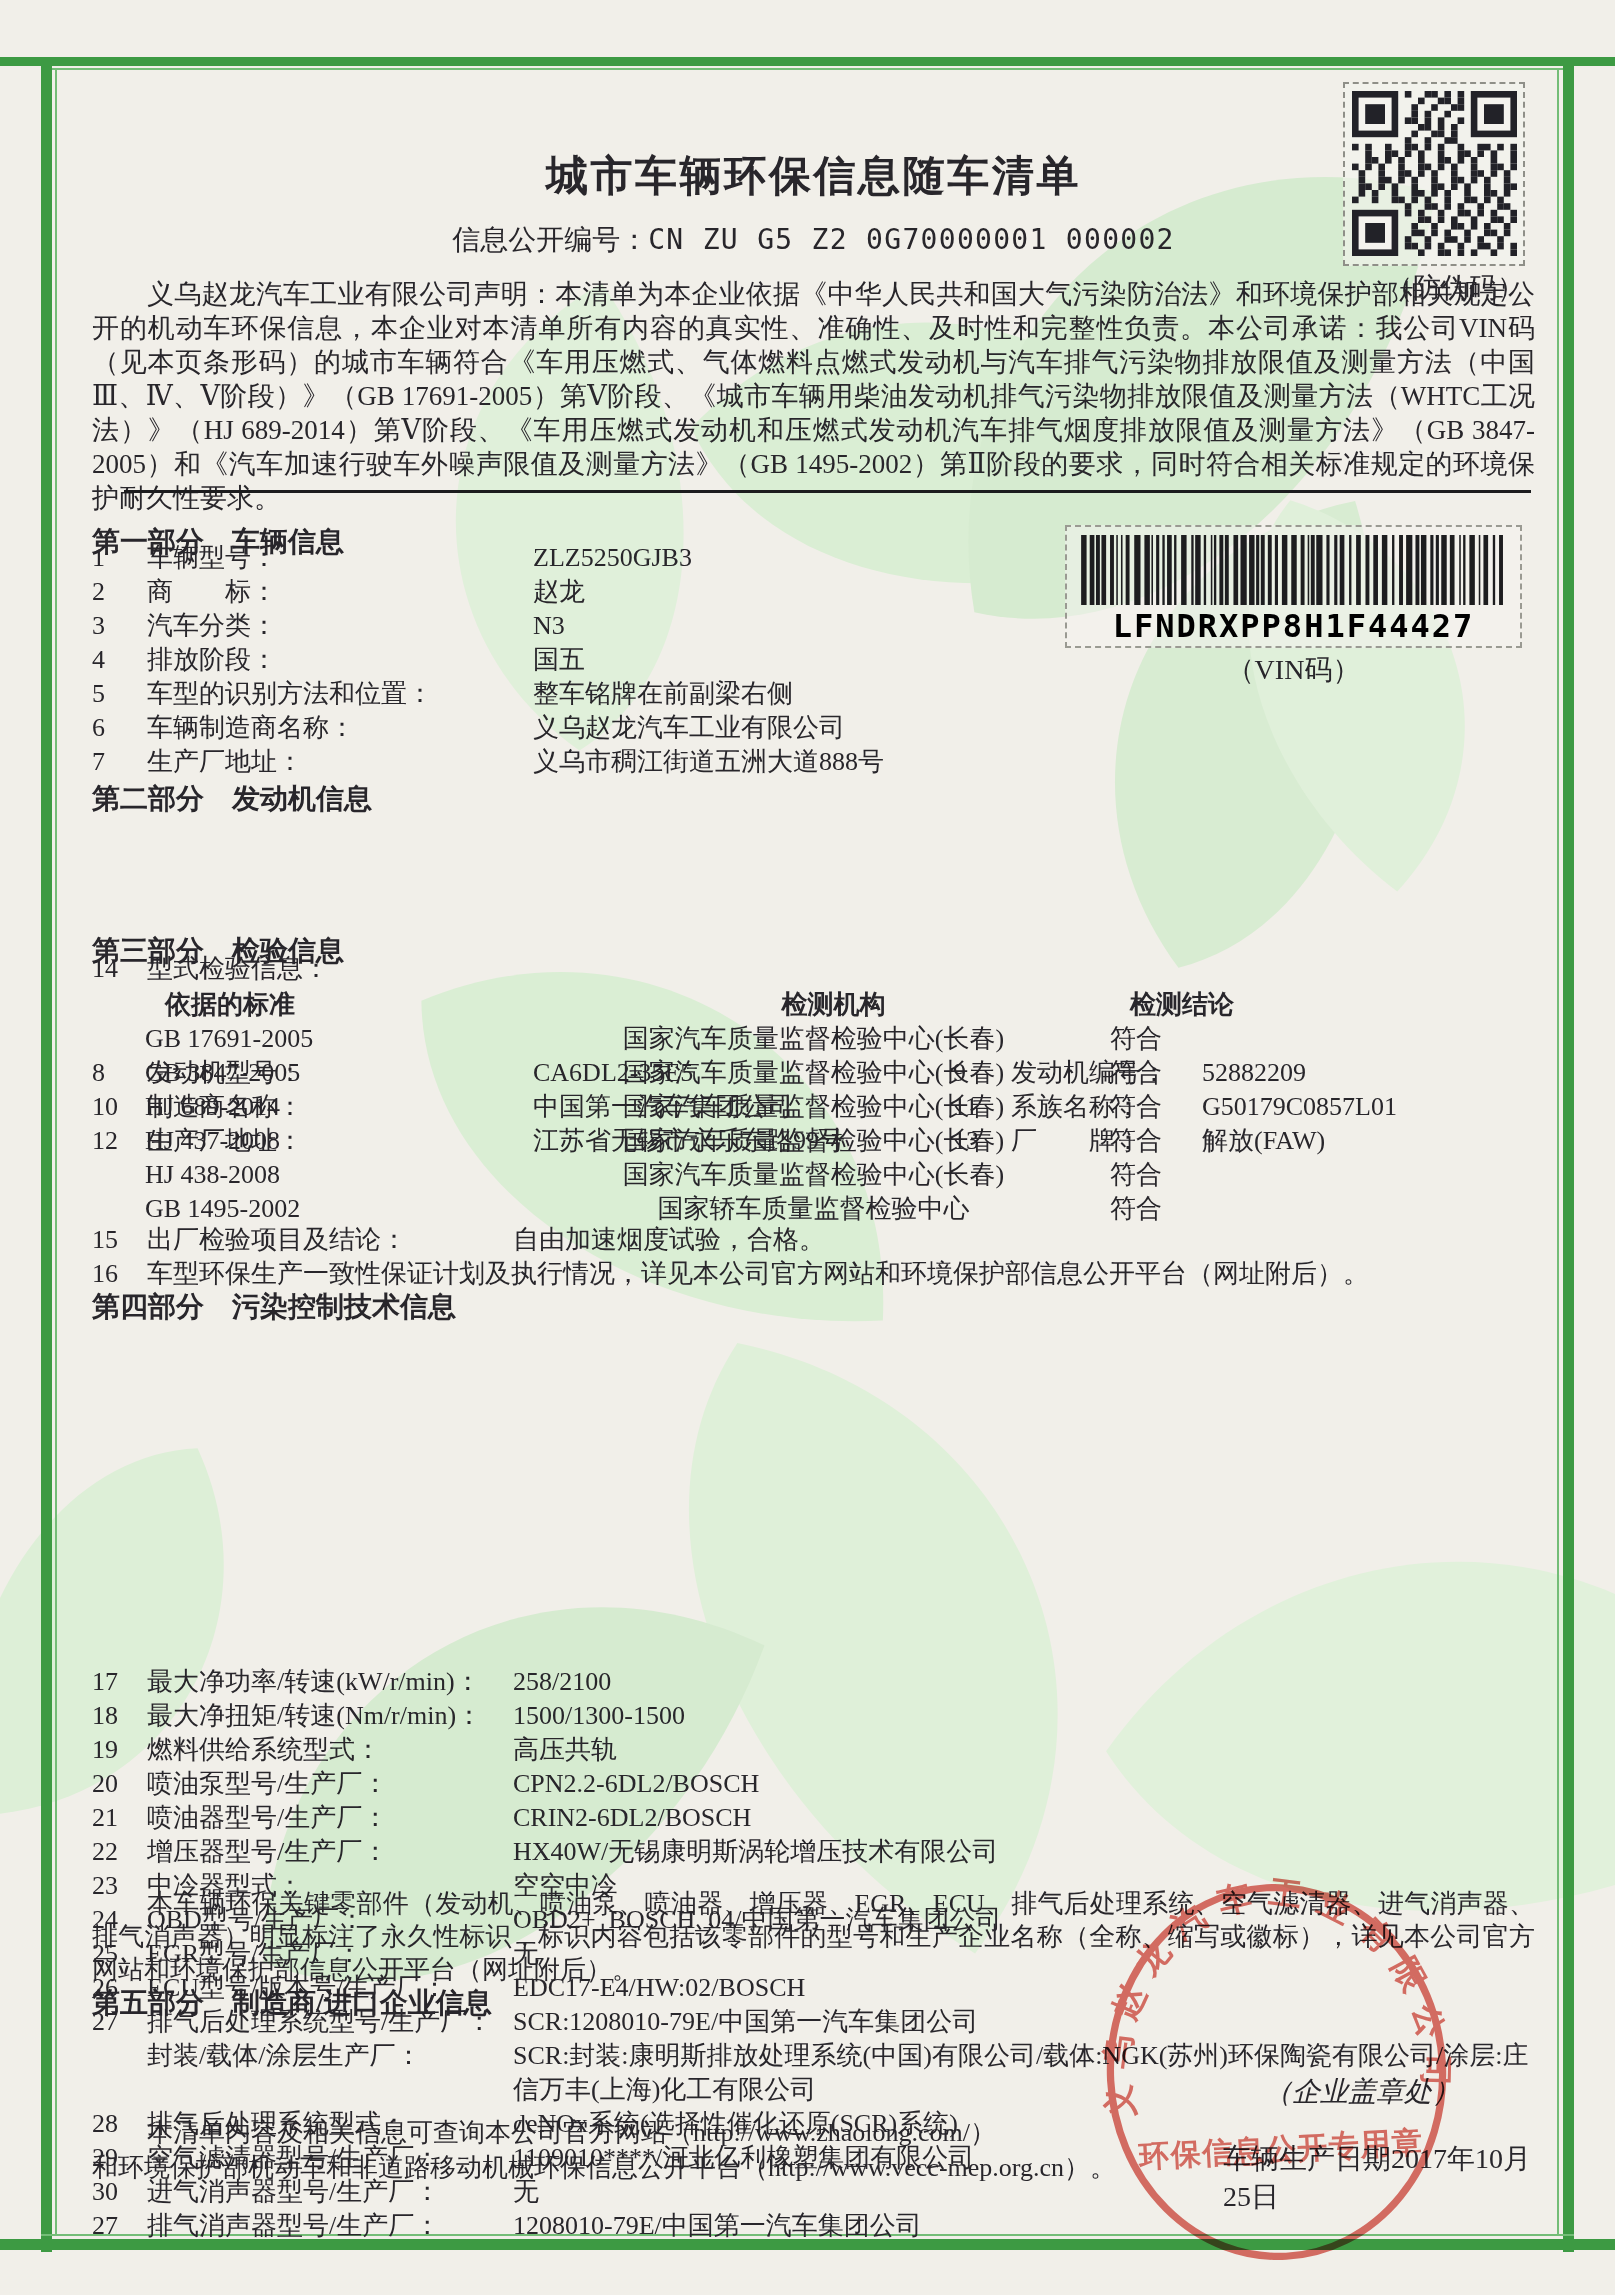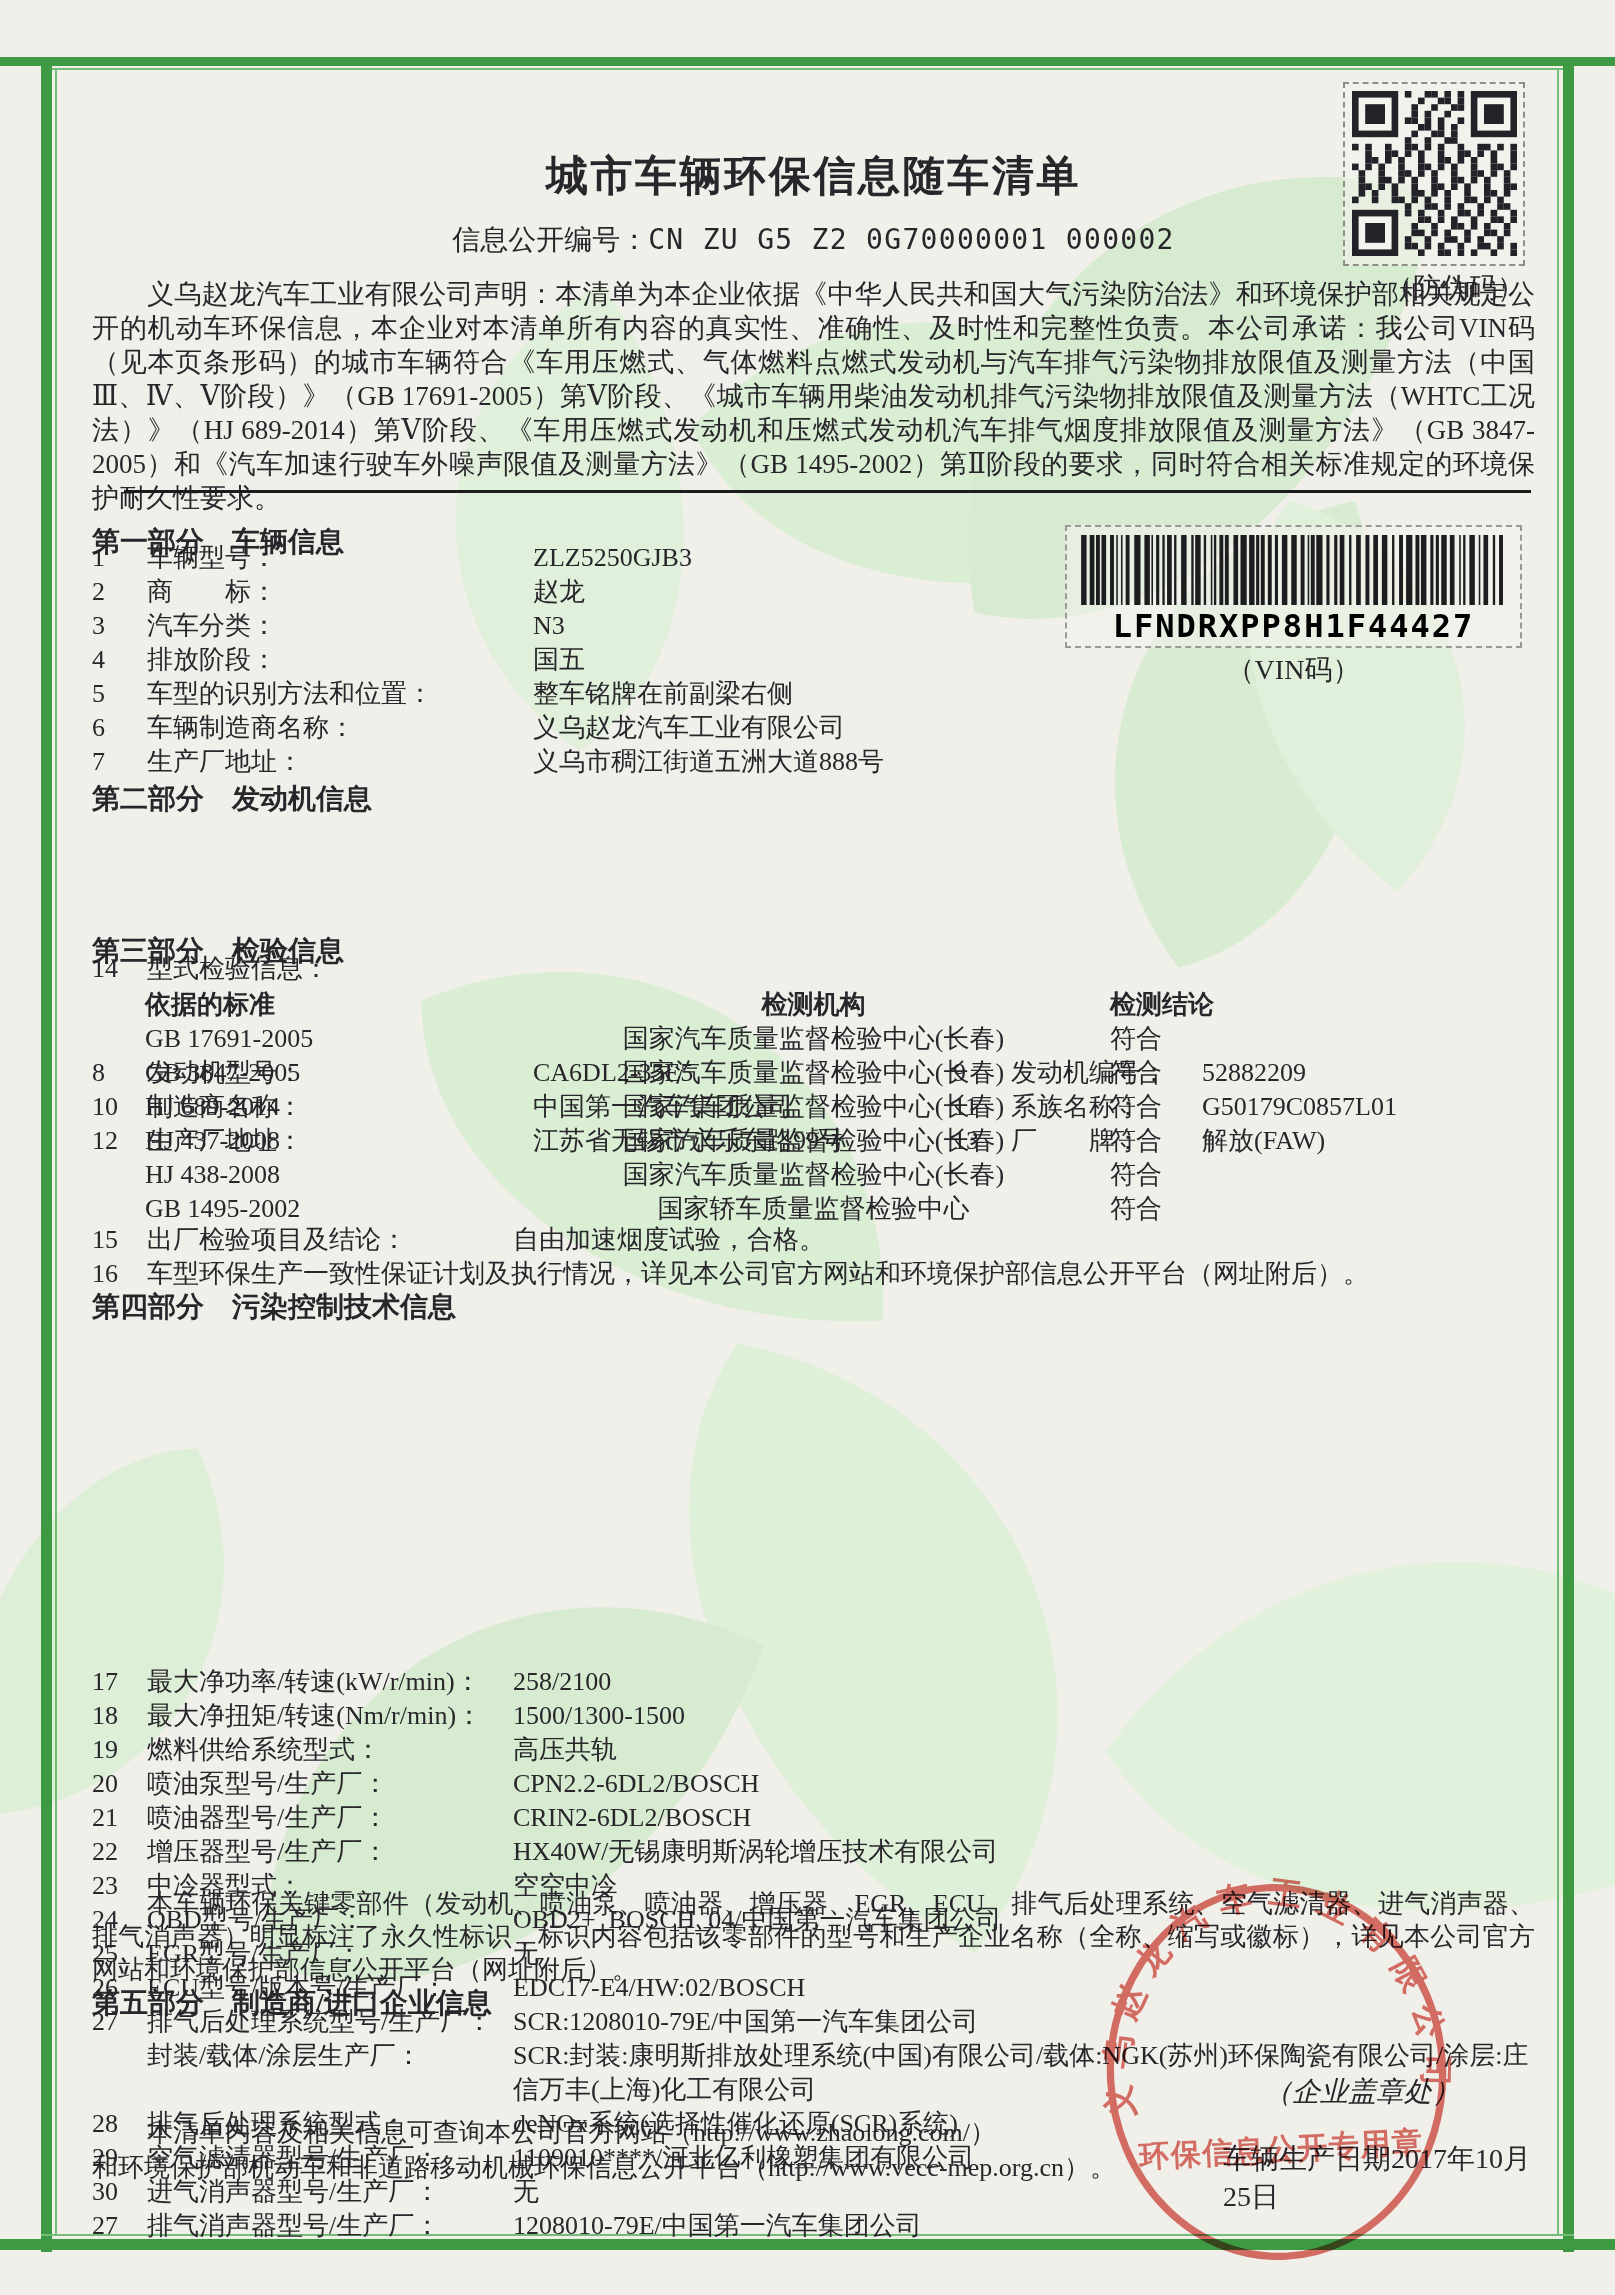--- a/index.html
+++ b/index.html
@@ -33,21 +33,21 @@
   .p1 .lbl{width:386px;}
   .p2wrap{position:relative;}
   .p2L .lbl{width:386px;}
   .p2R{position:absolute;left:861px;top:0;width:582px;}
   .p2R .no{width:58px;}
   .p2R .lbl{width:191px;}
   .p4 .lbl{width:366px;}
   
   .table{position:relative;left:53px;width:1389px;}
   .trow{display:flex;line-height:34px;font-size:26px;min-height:34px;}
-  .trow.thead{font-weight:bold;}
+  .trow.thead{font-weight:bold;margin-left:20px;}
   .c1{width:372px;flex:none;}
   .c2{width:593px;flex:none;text-align:center;}
   .c3{flex:1;}
   
   #bcbox{left:973px;top:525px;width:457px;z-index:3;}
   .bcframe{border:2px dashed #9a9a92;padding:8px 10.5px 1.3px 10.5px;background:rgba(244,243,238,.55);}
   .vin{font-family:"DejaVu Sans Mono","Liberation Mono",monospace;font-size:32px;font-weight:bold;
        text-align:center;letter-spacing:2px;color:#000000;}
   .bccap{text-align:center;font-size:28px;margin-top:2.6px;}
   

